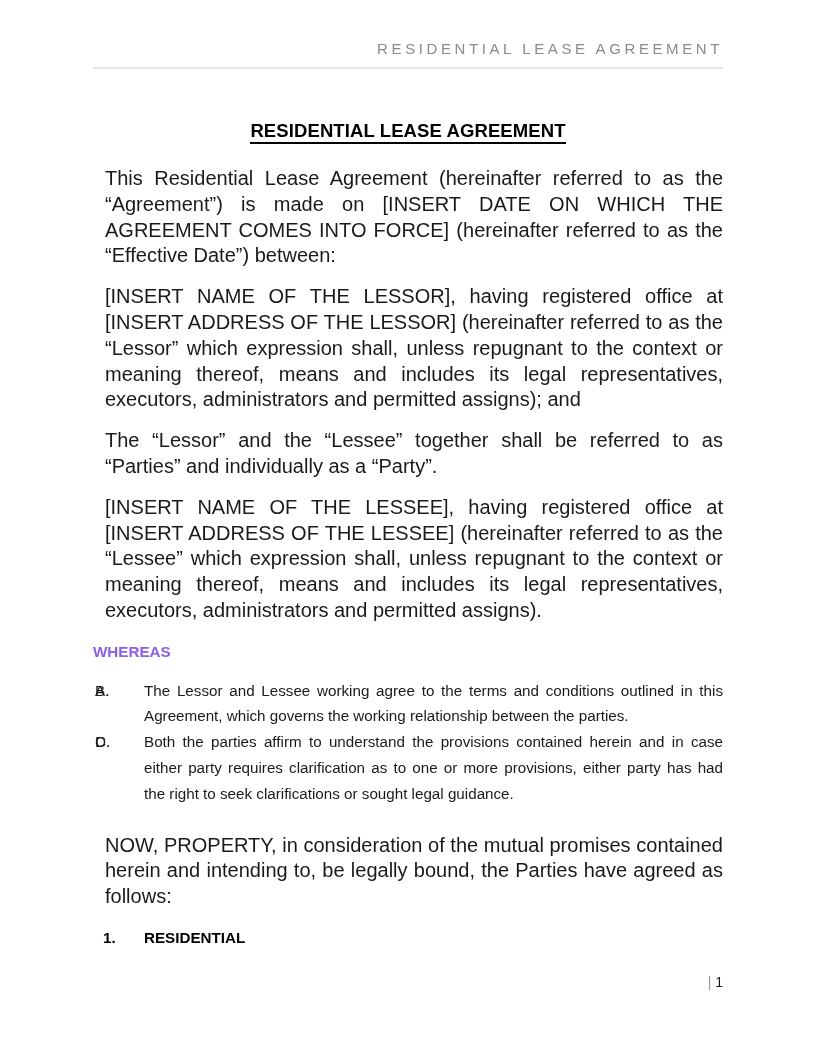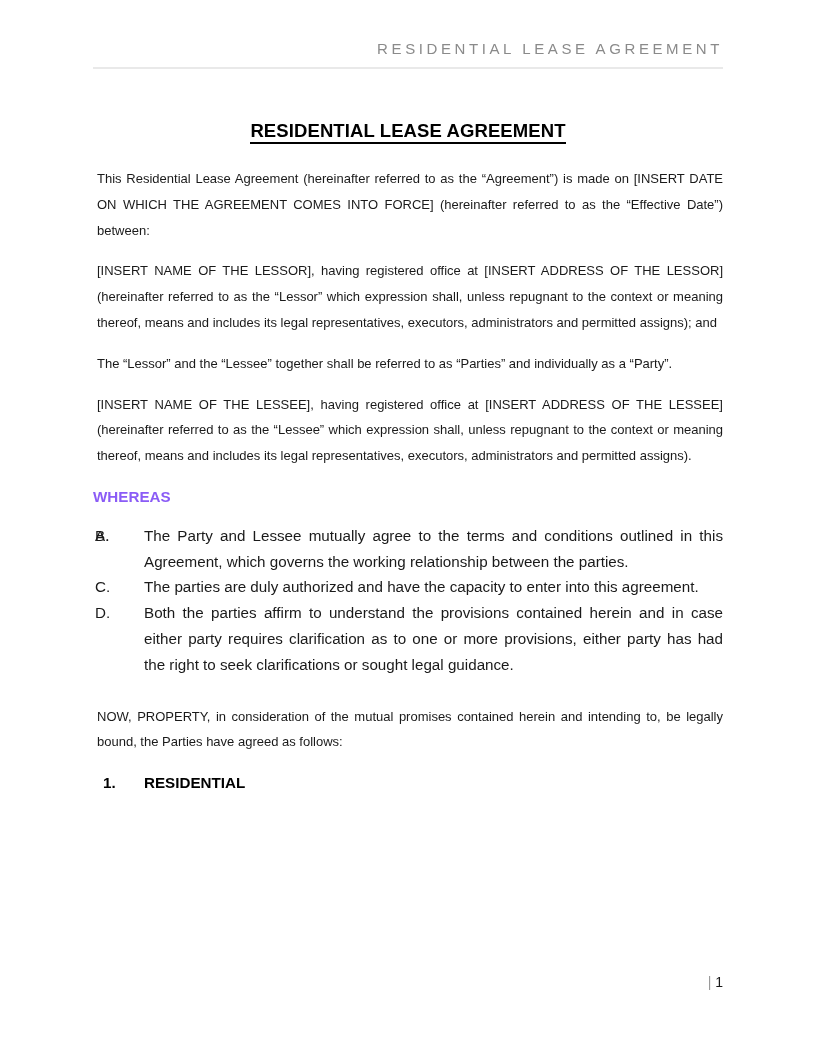--- a/index.html
+++ b/index.html
@@ -67,22 +67,22 @@
     letter-spacing: 0.1px;
     margin: 0 0 22px 0;
     line-height: 26px;
   }
   .doc-title span.t {
     border-bottom: 2px solid #000000;
     padding-bottom: 1px;
   }
 
   p.body-para {
-    margin: 0 0 15px 4px;
-    font-size: 13px;
+    margin: 0 0 15px 12px;
+    font-size: 20px;
     line-height: 25.8px;
     text-align: justify;
     text-justify: inter-word;
     color: #1a1a1a;
   }
   p.body-para:last-child { margin-bottom: 0; }
 
   .whereas {
     font-size: 15.2px;
     line-height: 25.8px;
@@ -177,25 +177,24 @@
     <p class="body-para">[INSERT NAME OF THE LESSEE], having registered office at [INSERT ADDRESS OF THE LESSEE] (hereinafter referred to as the “Lessee” which expression shall, unless repugnant to the context or meaning thereof, means and includes its legal representatives, executors, administrators and permitted assigns).</p>
 
     <div class="whereas">WHEREAS</div>
 
     <ul class="alpha-list">
       <li>
         <span class="marker">A.</span>
       </li>
       <li>
         <span class="marker">B.</span>
-        <span>The Party and Lessee mutually agree to the terms and conditions outlined in this Agreement, which governs the working relationship between the parties.</span>
+        <span>The Lessor and Lessee working agree to the terms and conditions outlined in this Agreement, which governs the working relationship between the parties.</span>
       </li>
       <li>
         <span class="marker">C.</span>
-        <span>The parties are duly authorized and have the capacity to enter into this agreement.</span>
       </li>
       <li>
         <span class="marker">D.</span>
         <span>Both the parties affirm to understand the provisions contained herein and in case either party requires clarification as to one or more provisions, either party has had the right to seek clarifications or sought legal guidance.</span>
       </li>
     </ul>
 
     <div class="spacer-sm"></div>
 
     <p class="body-para">NOW, PROPERTY, in consideration of the mutual promises contained herein and intending to, be legally bound, the Parties have agreed as follows:</p>

